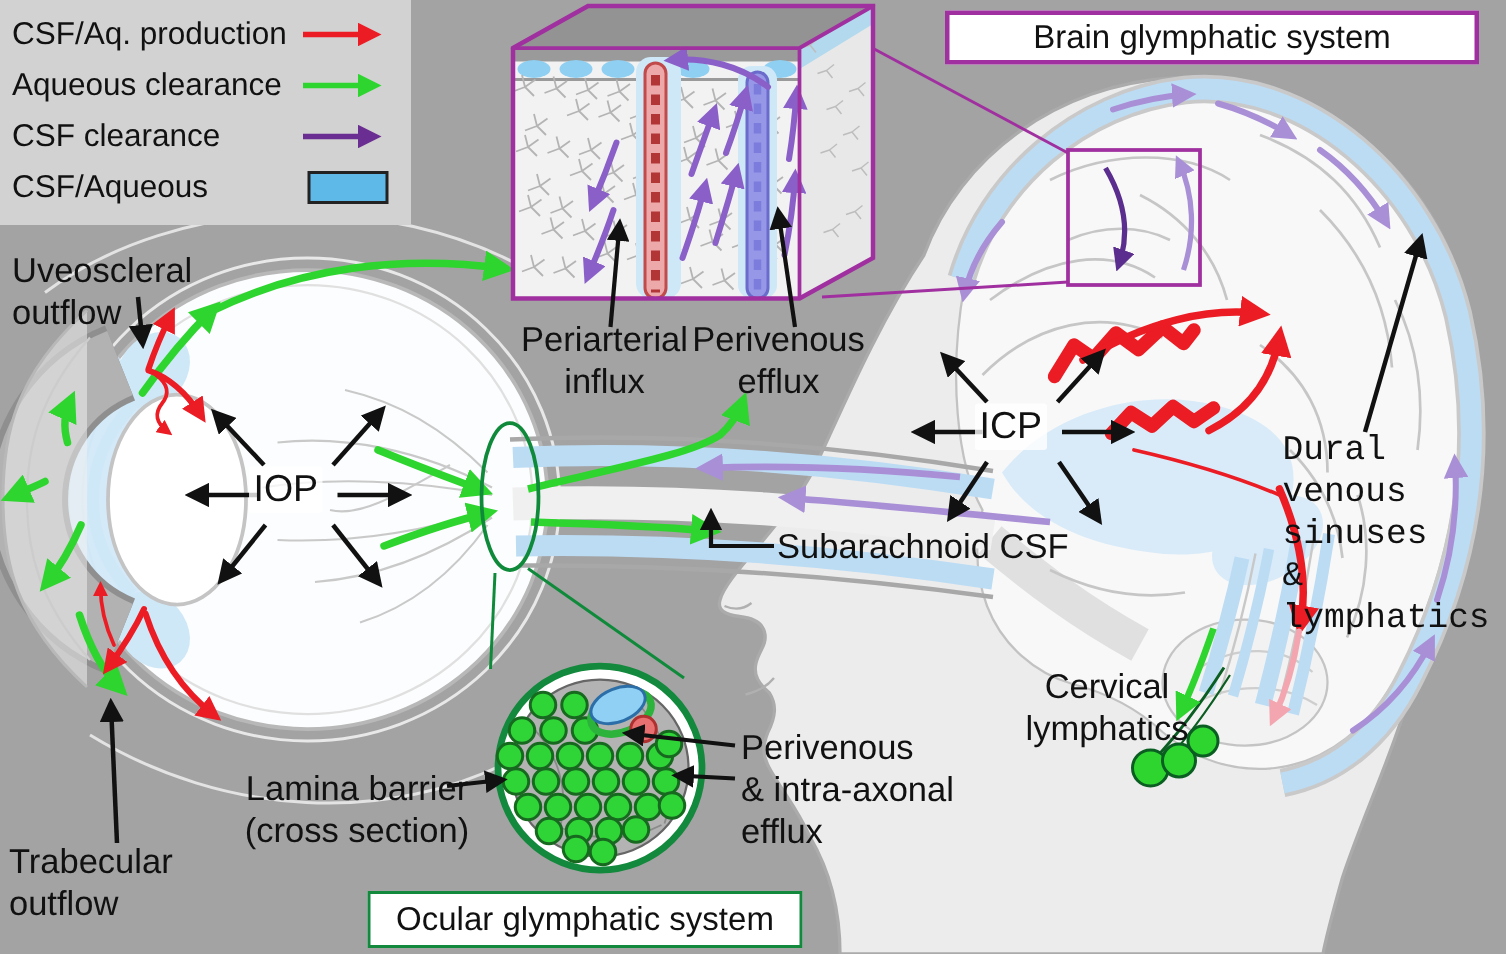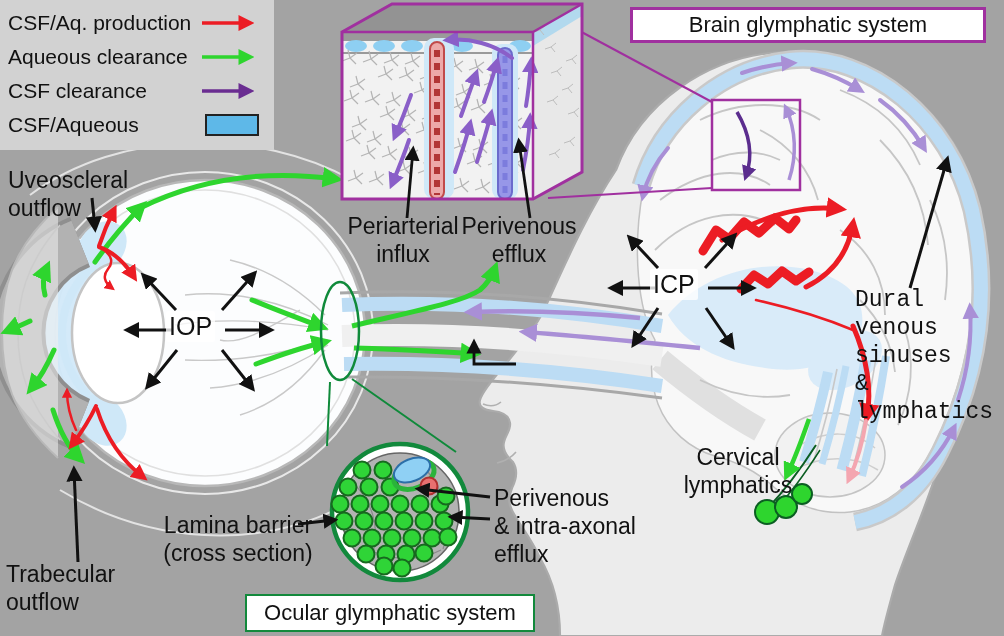--- a/index.html
+++ b/index.html
@@ -445,20 +445,21 @@
 <div class="lbl" style="left:8px;top:166px;">Uveoscleral
 outflow</div>
 <div class="lbl" style="left:6px;top:560px;">Trabecular
 outflow</div>
 <div class="lbl pressure" style="left:166px;top:311px;">IOP</div>
 <div class="lbl pressure" style="left:650px;top:269px;">ICP</div>
 <div class="lbl center" style="left:338px;top:212px;width:130px;">Periarterial
 influx</div>
 <div class="lbl center" style="left:458px;top:212px;width:122px;">Perivenous
 efflux</div>
+<div class="lbl" style="left:518px;top:350px;white-space:nowrap;">Subarachnoid CSF</div>
 <div class="lbl" style="left:855px;top:286px;font-family:Liberation Mono, monospace;">Dural venous
 sinuses
 &amp; lymphatics</div>
 <div class="lbl center" style="left:675px;top:443px;width:126px;">Cervical
 lymphatics</div>
 <div class="lbl center" style="left:150px;top:511px;width:176px;">Lamina barrier
 (cross section)</div>
 <div class="lbl" style="left:494px;top:484px;">Perivenous
 &amp; intra-axonal
 efflux</div>

